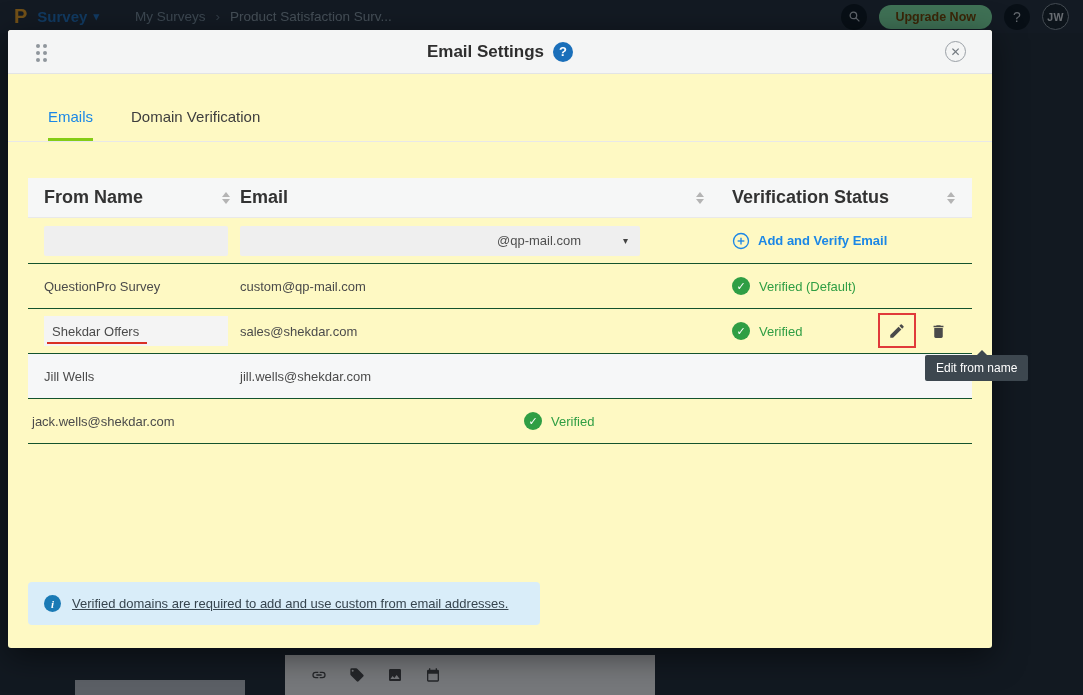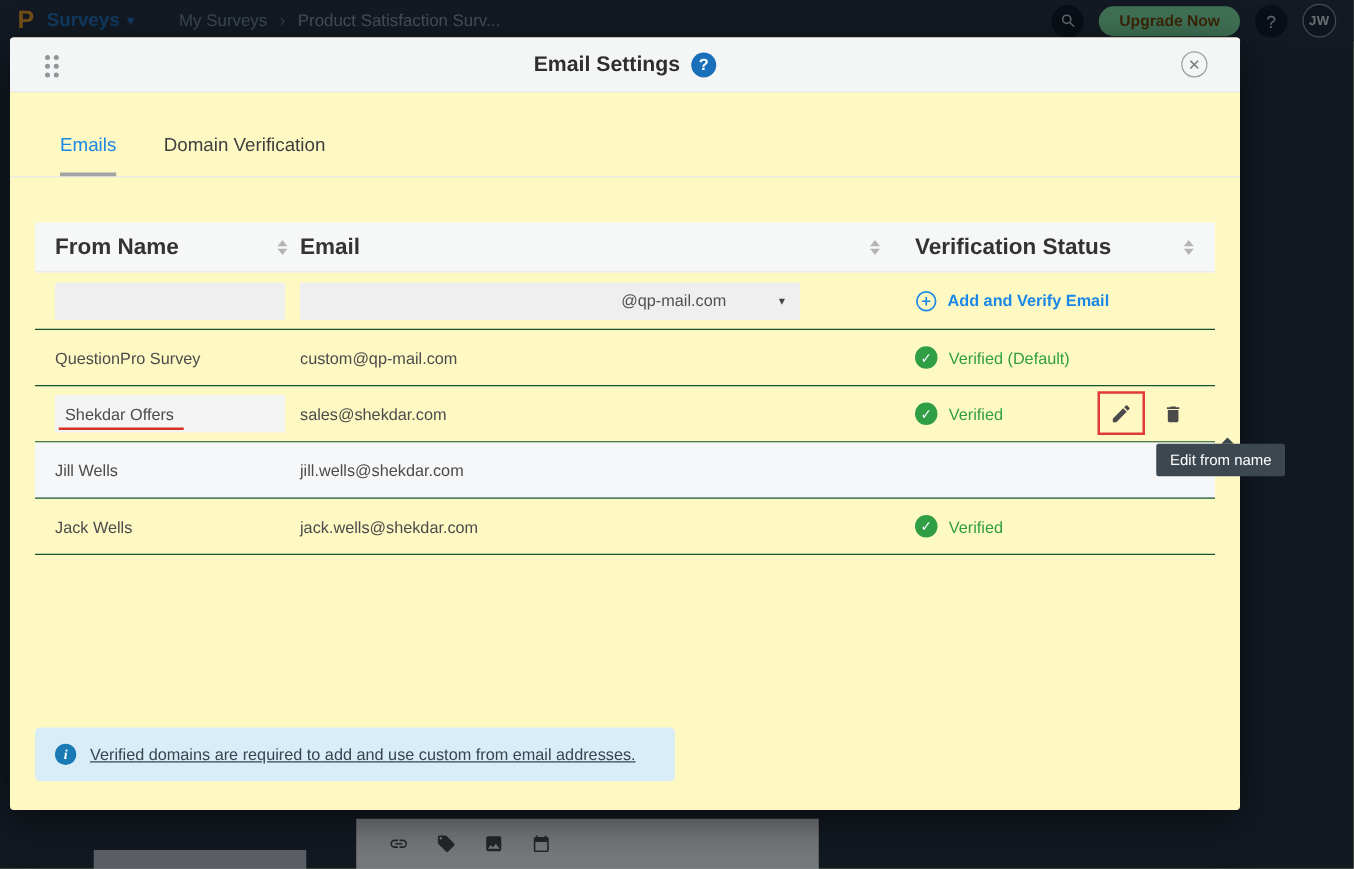--- a/index.html
+++ b/index.html
@@ -44,21 +44,21 @@
   .modal-title-wrap { display:flex; align-items:center; gap:9px; }
   .modal-title { font-size:17px; font-weight:bold; color:#2e2e2e; }
   .help-badge { width:20px; height:20px; border-radius:50%; background:#1a6fba; color:#fff;
                 font-size:13px; font-weight:bold; display:flex; align-items:center; justify-content:center; cursor:pointer; }
   .modal-close { position:absolute; right:26px; top:11px; width:21px; height:21px; border-radius:50%;
                  border:1px solid #9aa0a6; color:#72797f; display:flex; align-items:center; justify-content:center;
                  font-size:12px; cursor:pointer; }
 
   .tabs { padding:34px 0 0 40px; display:flex; gap:38px; border-bottom:1px solid #e8e8e8; }
   .tab { font-size:15px; color:#3e3e3e; padding-bottom:13px; cursor:pointer; }
-  .tab.active { color:#1b87e6; border-bottom:3px solid #a3a3a3; }
+  .tab.active { color:#1b87e6; border-bottom:3px solid #84cc16; }
 
   .table { margin:36px 20px 0 20px; }
   .thead { display:flex; align-items:center; height:40px; background:#f6f7f7; border-bottom:1px solid #e9e9e9; }
   .th { font-size:18px; font-weight:bold; color:#333; display:flex; align-items:center; cursor:pointer; }
   .c1 { width:208px; padding-left:16px; }
   .c2 { width:488px; padding-left:4px; }
   .c3 { flex:1; padding-left:8px; position:relative; }
   .sort { display:inline-flex; flex-direction:column; gap:2px; }
   .sort::before { content:""; border-left:4px solid transparent; border-right:4px solid transparent; border-bottom:5px solid #b4b4b4; }
   .sort::after  { content:""; border-left:4px solid transparent; border-right:4px solid transparent; border-top:5px solid #b4b4b4; }
@@ -110,21 +110,21 @@
                font-weight:bold; font-style:italic; font-family:"Liberation Serif", serif;
                display:flex; align-items:center; justify-content:center; flex:none; }
   .banner-text { font-size:13px; color:#37454f;text-decoration:underline; }
 </style>
 </head>
 <body>
 
 <div class="topbar">
   <span class="logo">P</span>
   <div class="brand">
-    <span>Surveys</span>
+    <span>Survey</span>
     <span class="caret">▾</span>
   </div>
   <div class="breadcrumb">
     <span class="crumb-1">My Surveys</span>
     <span class="crumb-sep">›</span>
     <span class="crumb-2">Product Satisfaction Surv...</span>
   </div>
   <div class="topbar-right">
     <div class="circle-btn">
       <svg width="13" height="13" viewBox="0 0 24 24" fill="none" stroke="#cdd6dd" stroke-width="2.4">
@@ -260,21 +260,20 @@
         </button>
       </div>
     </div>
 
     <div class="row gray">
       <div class="c1"><span>Jill Wells</span></div>
       <div class="c2"><span>jill.wells@shekdar.com</span></div>
     </div>
 
     <div class="row">
-      <div class="c1"><span>Jack Wells</span></div>
       <div class="c2"><span>jack.wells@shekdar.com</span></div>
       <div class="c3">
         <div class="status">
           <span class="check">✓</span>
           <span class="status-text green">Verified</span>
         </div>
       </div>
     </div>
 
   </div>

